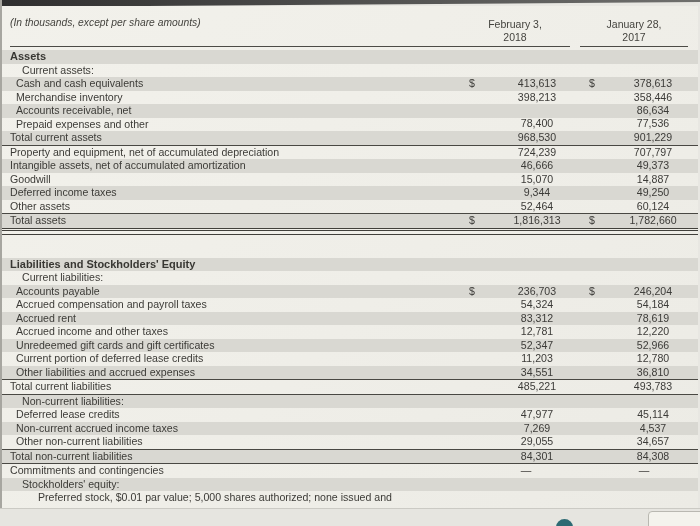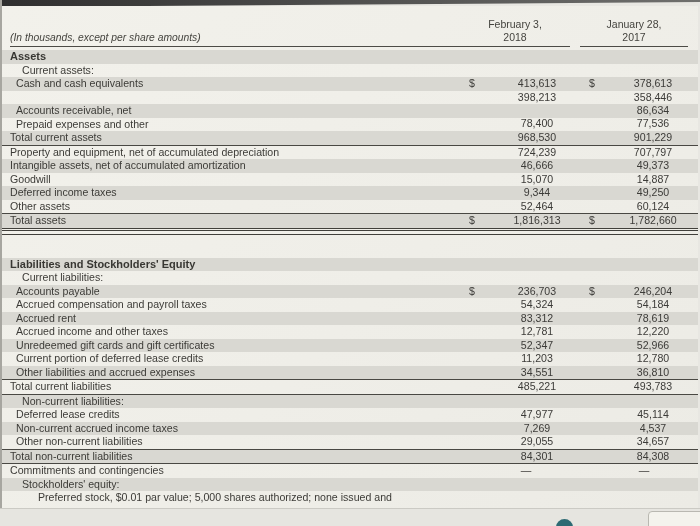--- a/index.html
+++ b/index.html
@@ -21,21 +21,21 @@
   }
   .page{
     position:absolute;left:2px;top:6px;width:696px;height:502px;
     background:linear-gradient(135deg,#f2f1eb 0%,#efeee8 55%,#ecebe5 100%);
   }
   
   .header{position:relative;height:41px;}
   .units-note-wrap{
     position:absolute;left:8px;bottom:0;width:452px;
     border-bottom:1px solid #4c4b46;
-    font-style:italic;font-size:10.3px;line-height:13px;padding-bottom:2px;
+    font-style:italic;font-size:10.3px;line-height:13px;padding-bottom:17px;
     color:#45443f;
   }
   .col-head{
     position:absolute;bottom:0;text-align:center;
     font-size:10.5px;line-height:13px;padding-bottom:2px;
     border-bottom:1.5px solid #4c4b46;color:#45443f;
   }
   .col-head-1{left:458px;width:110px;}
   .col-head-2{left:578px;width:108px;}
   
@@ -108,21 +108,21 @@
     <div class="rows" id="rows">
         <div class="row shaded bold"><span class="label ind0">Assets</span></div>
         <div class="row"><span class="label ind1">Current assets:</span></div>
         <div class="row shaded"><span class="label ind2">Cash and cash equivalents</span><span class="val val1">
             <span class="dsign">$</span>
             <span class="num">413,613</span>
           </span><span class="val val2">
             <span class="dsign">$</span>
             <span class="num">378,613</span>
           </span></div>
-        <div class="row"><span class="val val1">
+        <div class="row"><span class="label ind2">Merchandise inventory</span><span class="val val1">
             <span class="dsign"></span>
             <span class="num">398,213</span>
           </span><span class="val val2">
             <span class="dsign"></span>
             <span class="num">358,446</span>
           </span></div>
         <div class="row shaded"><span class="label ind2">Accounts receivable, net</span><span class="val val2">
             <span class="dsign"></span>
             <span class="num">86,634</span>
           </span></div>

